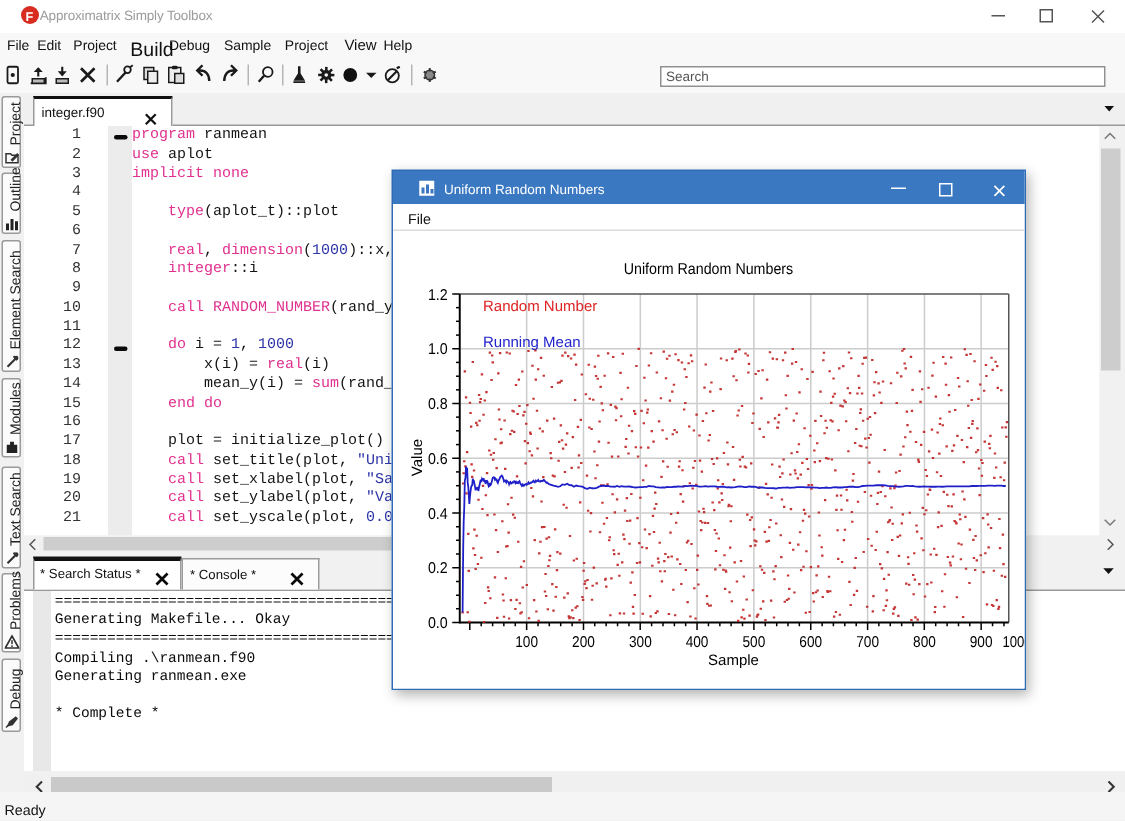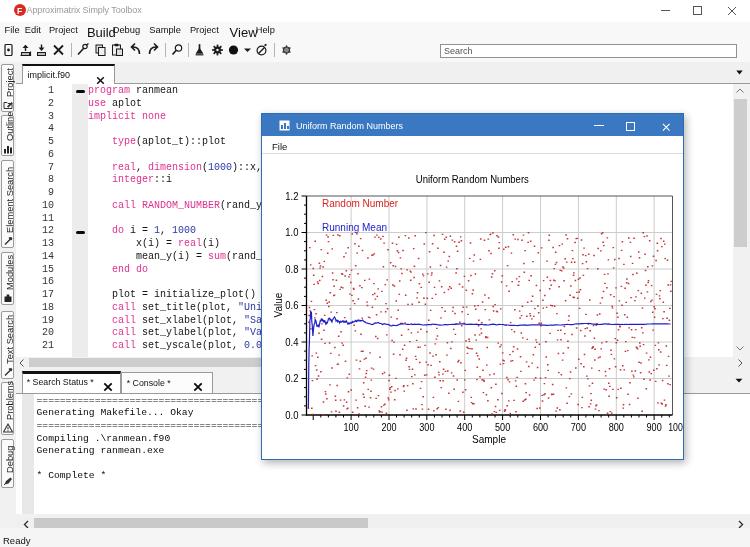--- a/index.html
+++ b/index.html
@@ -18,21 +18,21 @@
   </svg>
 
 <div class="abs" style="left:0;top:22px;width:750px;height:18px;background:#f8f8f8"></div>
 <span style="position:absolute;left:4.6px;top:24.7px;font-size:9.3px;color:#111">File</span>
 <span style="position:absolute;left:24.8px;top:24.7px;font-size:9.3px;color:#111">Edit</span>
 <span style="position:absolute;left:48.9px;top:24.7px;font-size:9.3px;color:#111">Project</span>
 <span style="position:absolute;left:86.9px;top:24.7px;font-size:13px;color:#111">Build</span>
 <span style="position:absolute;left:112.7px;top:24.7px;font-size:9.3px;color:#111">Debug</span>
 <span style="position:absolute;left:149.3px;top:24.7px;font-size:9.3px;color:#111">Sample</span>
 <span style="position:absolute;left:189.9px;top:24.7px;font-size:9.3px;color:#111">Project</span>
-<span style="position:absolute;left:229.6px;top:24.7px;font-size:13px;color:#111">View</span>
+<span style="position:absolute;left:229.6px;top:24.7px;font-size:10px;color:#111">View</span>
 <span style="position:absolute;left:255.7px;top:24.7px;font-size:9.3px;color:#111">Help</span>
 
 <div class="abs" style="left:0;top:40px;width:750px;height:22px;background:#f8f8f8"></div>
 <div style="position:absolute;left:-0.2px;top:42px;width:17px;height:16px">
     <svg width="17" height="16" viewBox="0 0 17 16" style="position:absolute;top:0;left:0">
       <rect x="5" y="2.5" width="7" height="11" rx="1" stroke="#1a1a1a" fill="none" stroke-width="1.2"></rect>
       <circle cx="8.5" cy="8" r="1.4" fill="#1a1a1a"></circle>
     </svg>
   </div>
 <div style="position:absolute;left:16.5px;top:42px;width:17px;height:16px">
@@ -143,21 +143,21 @@
 <div style="position:absolute;left:70.7px;top:43px;width:1px;height:14px;background:#b5b5b5"></div>
 <div style="position:absolute;left:164.5px;top:43px;width:1px;height:14px;background:#b5b5b5"></div>
 <div style="position:absolute;left:187.5px;top:43px;width:1px;height:14px;background:#b5b5b5"></div>
 <div style="position:absolute;left:274px;top:43px;width:1px;height:14px;background:#b5b5b5"></div>
 <div class="abs" style="left:440px;top:43.5px;width:297px;height:14px;background:#fff;border:1px solid #919191"></div>
 <div class="abs" style="left:444px;top:45.5px;font-size:9px;color:#555">Search</div>
 
 <div class="abs" style="left:0;top:62px;width:750px;height:22px;background:#f0f0f0"></div>
 <div class="abs" style="left:16px;top:83px;width:734px;height:1px;background:#9a9a9a"></div>
 <div class="abs" style="left:22px;top:64px;width:93px;height:20px;background:#fff;border:1px solid #9a9a9a;border-top:2px solid #111;border-bottom:none;z-index:2"></div>
-<div class="abs" style="left:27.6px;top:69.5px;font-size:9px;color:#111;z-index:3">implicit.f90</div>
+<div class="abs" style="left:27.6px;top:69.5px;font-size:9px;color:#111;z-index:3">integer.f90</div>
 <div class="abs" style="left:96px;top:70.5px;z-index:3"><svg width="9" height="9" viewBox="0 0 9 9">
       <path d="M1.2 1.2l6.6 6.6M7.8 1.2L1.2 7.8" stroke="#111" stroke-width="1.5"></path>
     </svg></div>
 <svg class="abs" style="left:735.5px;top:69.5px" width="7" height="5" viewBox="0 0 7 5">
     <path d="M0.3 0.6h6.4L3.5 4.4z" fill="#111"></path>
   </svg>
 
 <div style="position:absolute;left:1px;top:63.5px;width:13px;height:48.0px;background:#fbfbfb;border:1px solid #9a9a9a;border-radius:2px;">
     <svg width="10" height="10" viewBox="0 0 10 10" style="position:absolute;left:1px;top:35.0px">
       <path d="M1 8.5V2.5h3l1 1h4v5z" fill="none" stroke="#333" stroke-width="1"></path>

